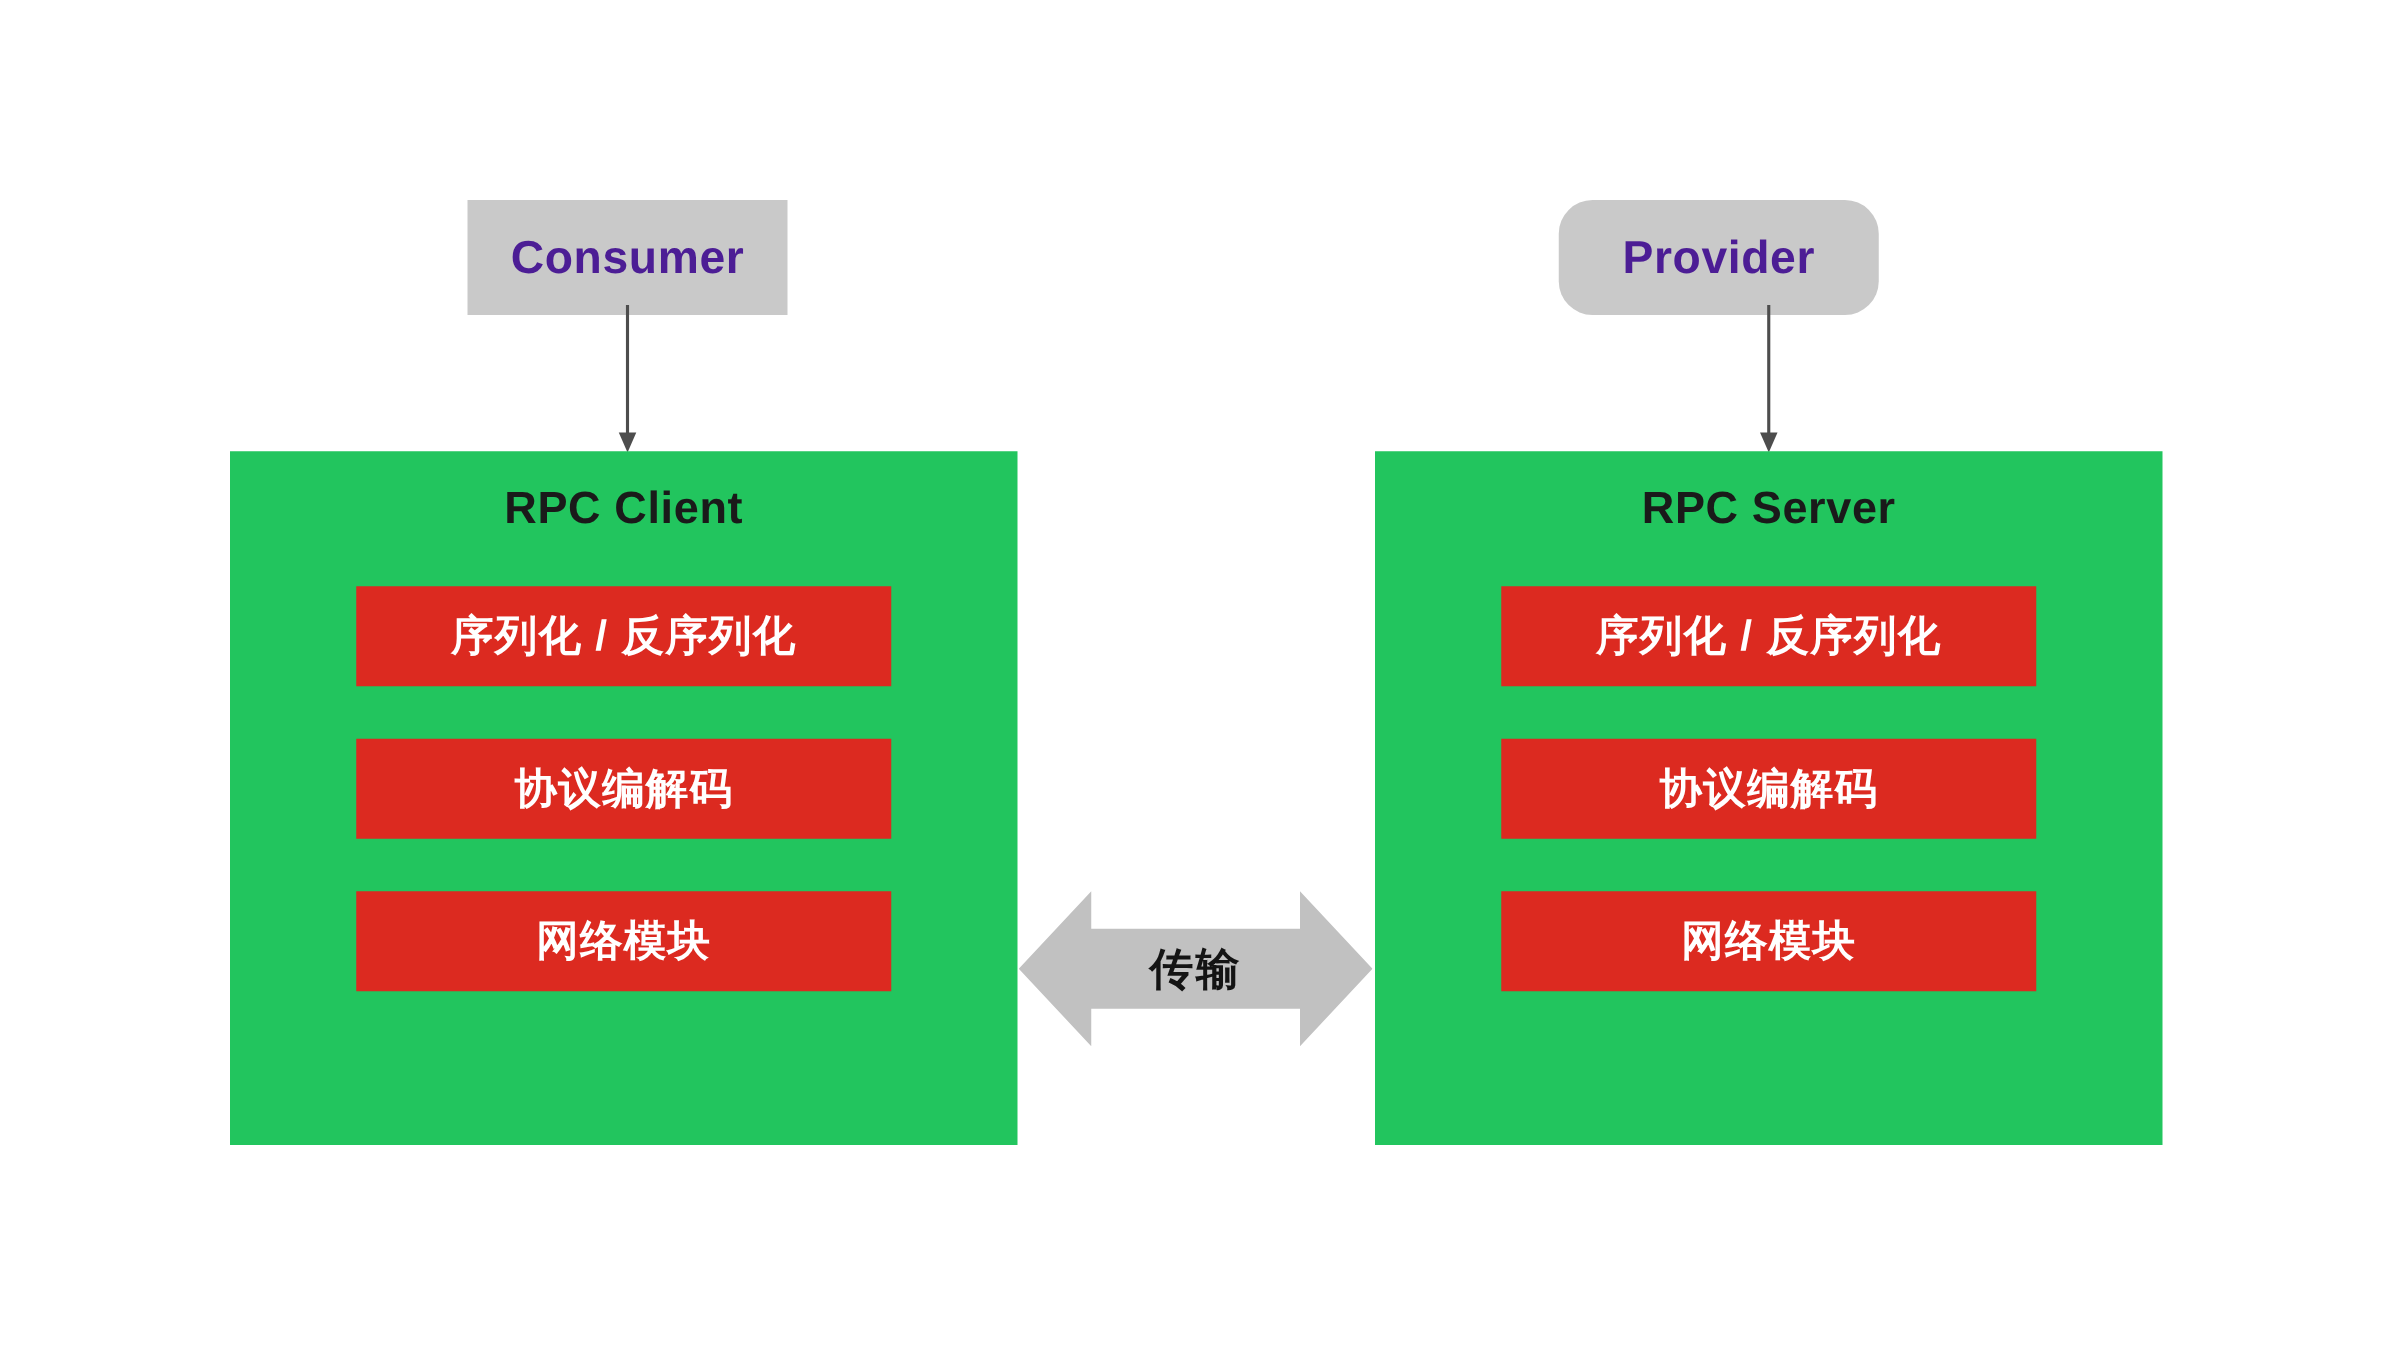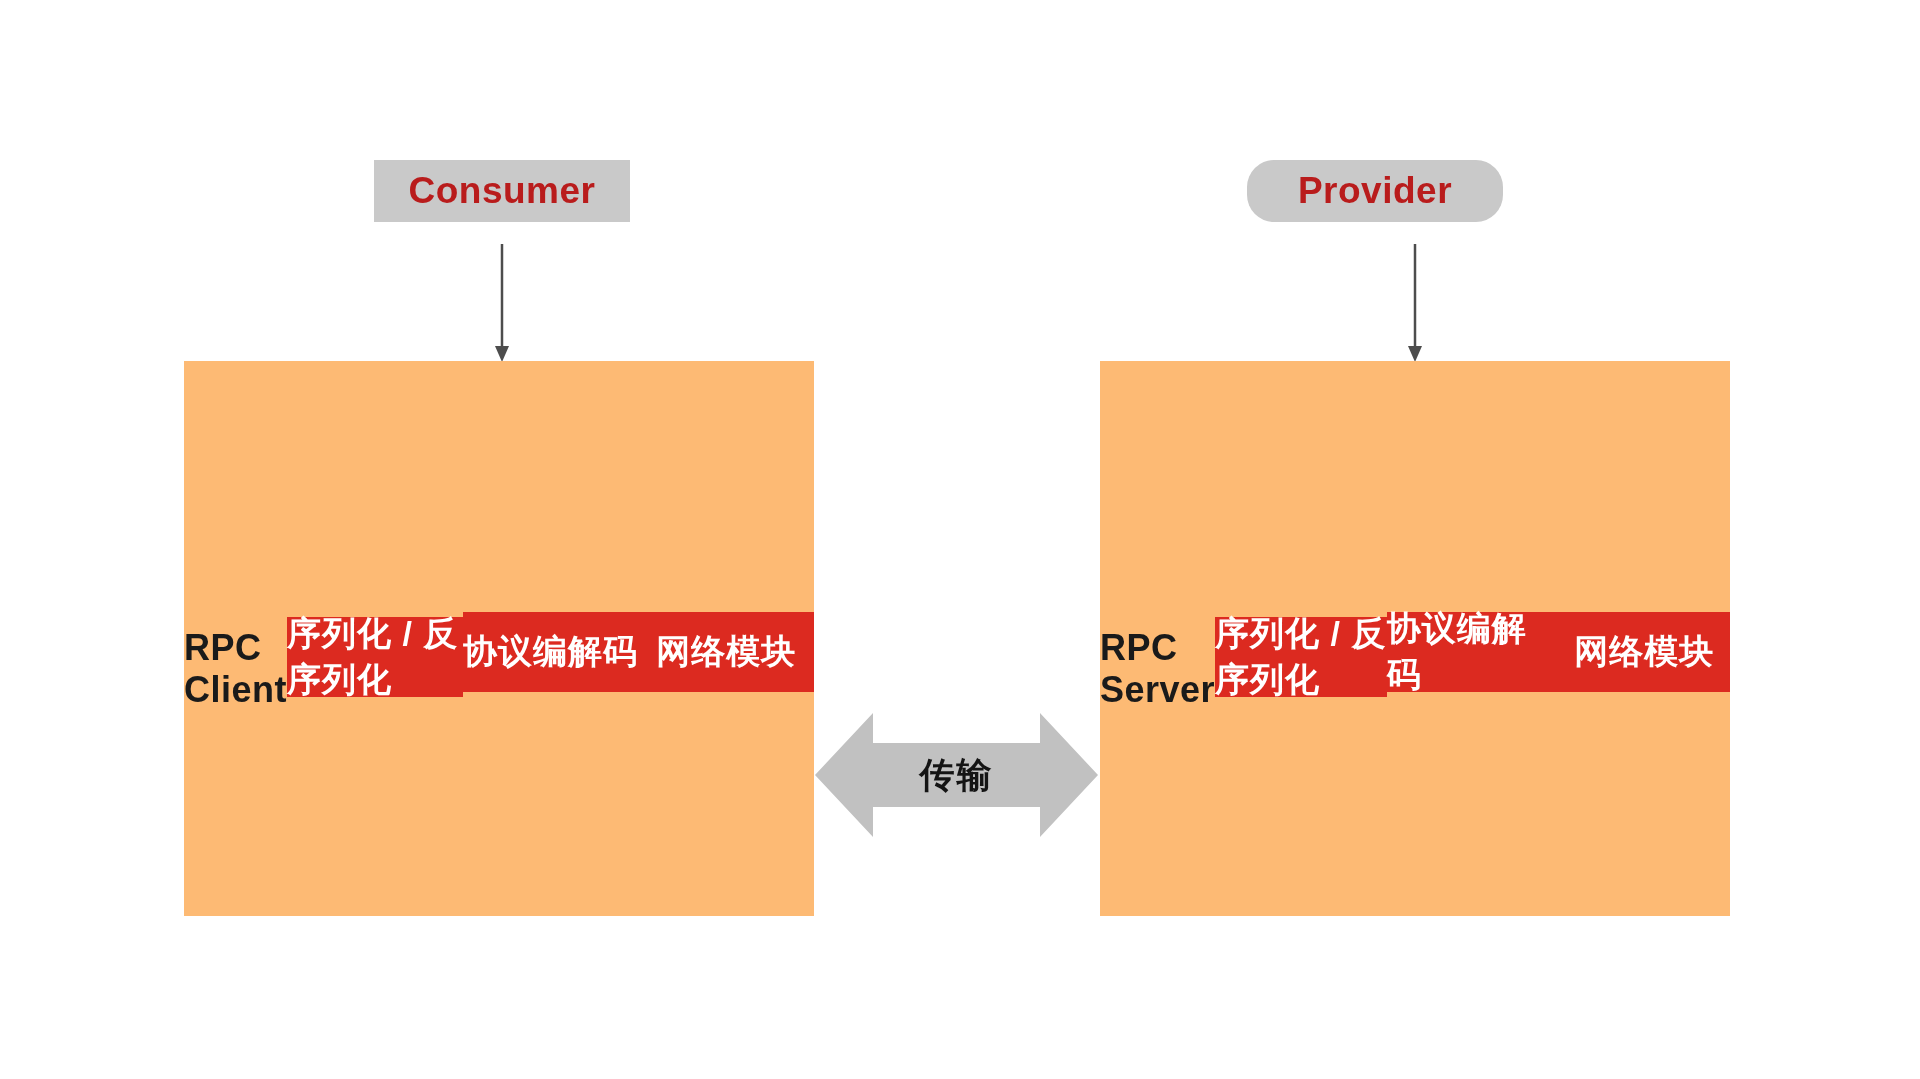--- a/index.html
+++ b/index.html
@@ -15,28 +15,28 @@
     position: relative;
     width: 1920px;
     height: 1079px;
     background: #ffffff;
   }
   
   .endpoint-box {
     position: absolute;
     top: 160px;
     width: 256px;
-    height: 62px;
+    height: 92px;
     background: #c9c9c9;
     display: flex;
     align-items: center;
     justify-content: center;
     font-size: 37px;
     font-weight: 600;
-    color: #b91c1c;
+    color: #4c1d95;
     letter-spacing: 0.5px;
   }
   .endpoint-consumer { left: 374px; }
   .endpoint-provider { left: 1247px; border-radius: 27px; }
 
   
   .down-connector {
     position: absolute;
     top: 244px;
     width: 18px;
@@ -44,22 +44,23 @@
   }
   .down-connector.left  { left: 493px; }
   .down-connector.right { left: 1406px; }
 
   
   .panel {
     position: absolute;
     top: 361px;
     width: 630px;
     height: 555px;
-    background: #fdba74;
+    background: #22c55e;
     display: flex;
+    flex-direction: column;
     align-items: center;
   }
   .panel-client { left: 184px; }
   .panel-server { left: 1100px; }
   .panel-title {
     margin-top: 24px;
     height: 48px;
     font-size: 36px;
     font-weight: 600;
     color: #1a1a1a;
@@ -71,21 +72,21 @@
     background: #dc2a20;
     color: #ffffff;
     display: flex;
     align-items: center;
     justify-content: center;
     font-size: 34px;
     font-weight: 600;
     letter-spacing: 1px;
     margin-top: 36px;
   }
-  .module + .module { margin-top: 27px; }
+  .module + .module { margin-top: 42px; }
   .module:first-of-type { margin-top: 57px; }
 
   
   .transport {
     position: absolute;
     left: 815px;
     top: 709px;
     width: 283px;
     height: 132px;
   }

